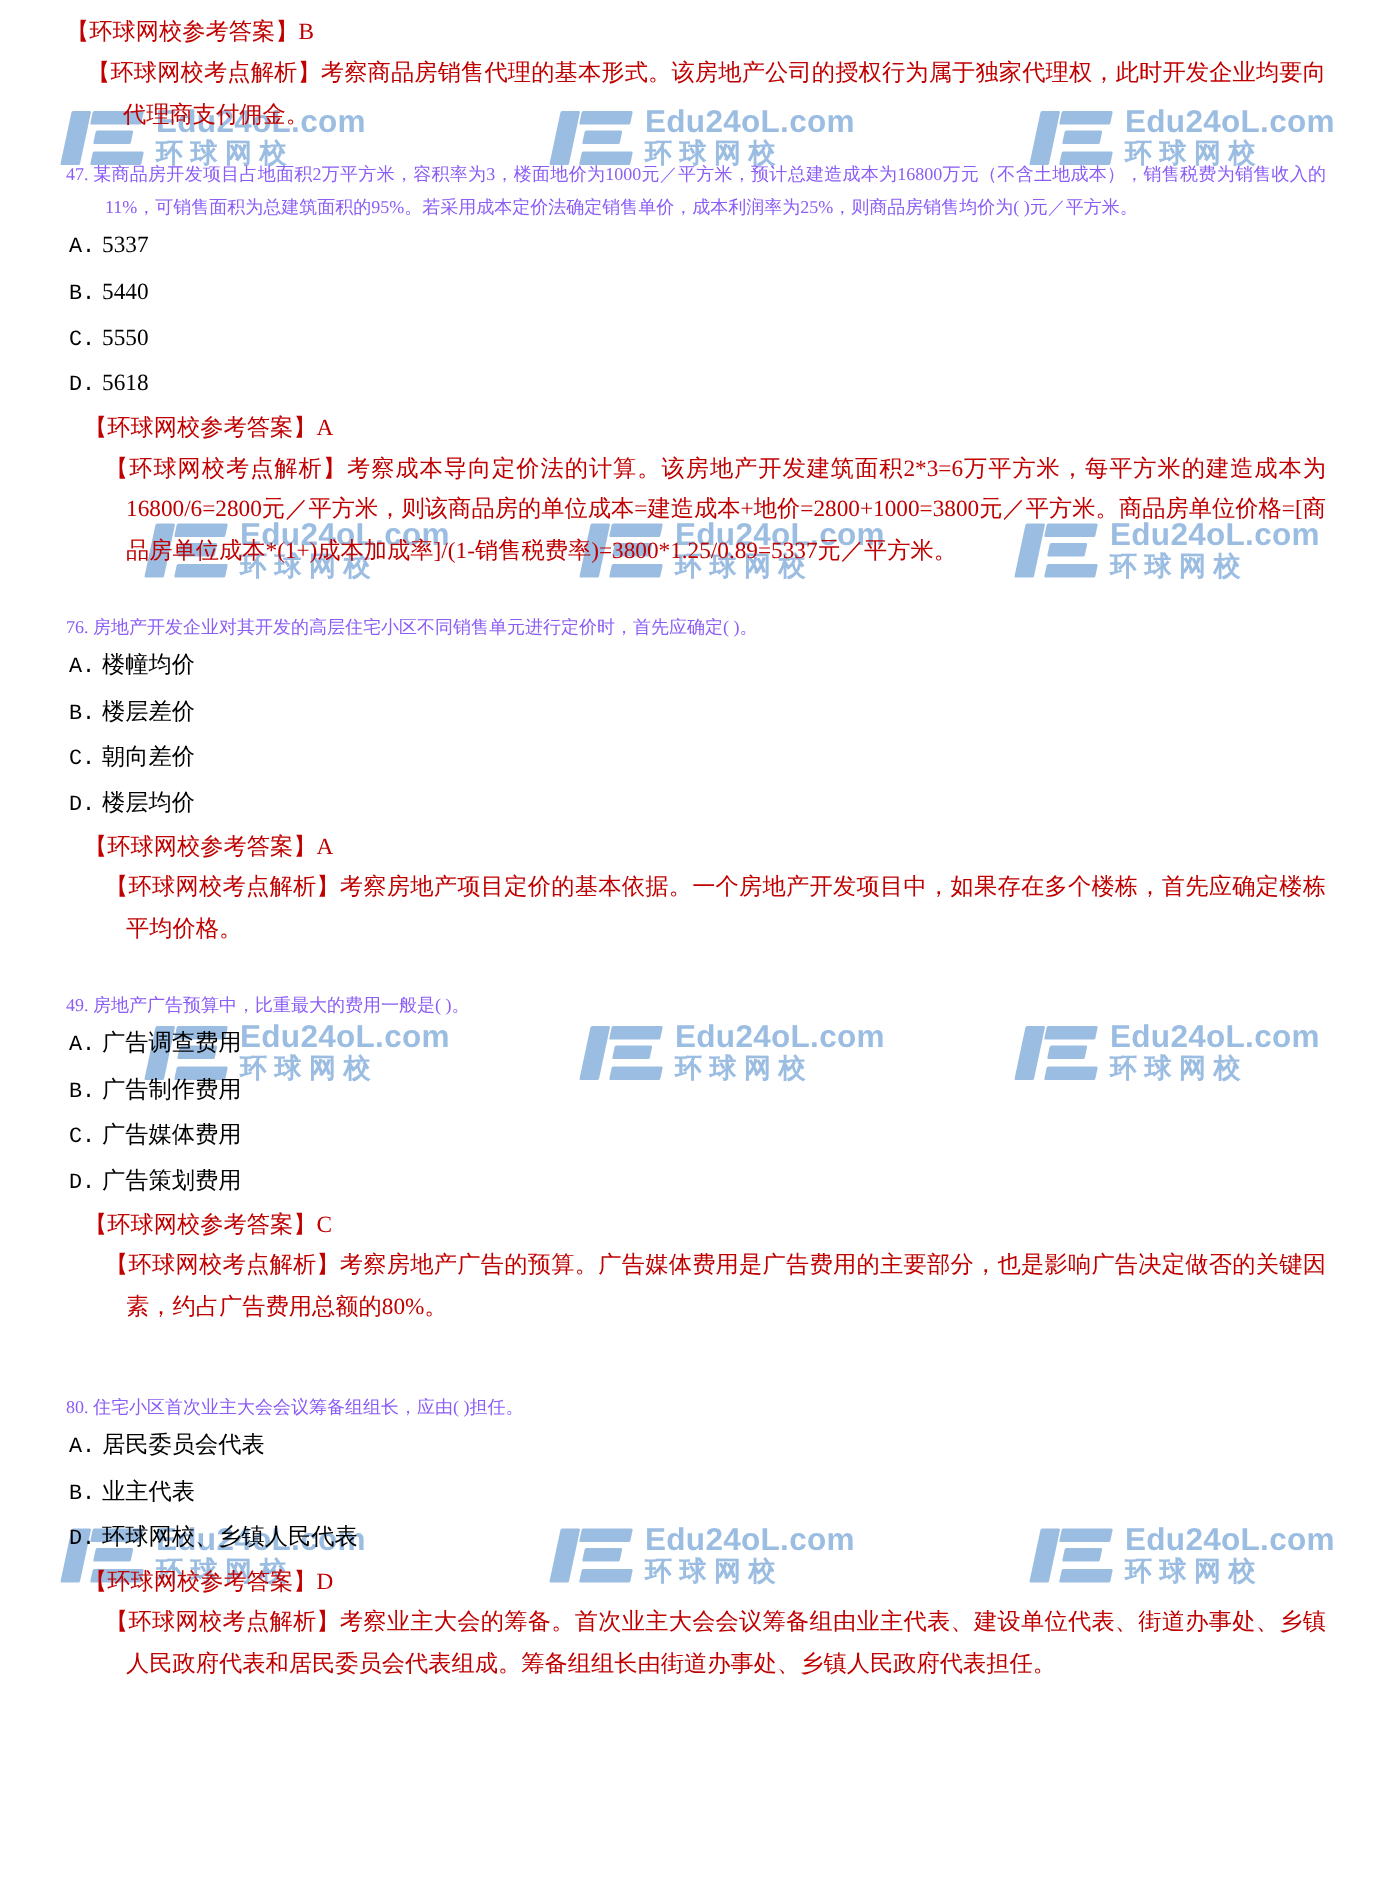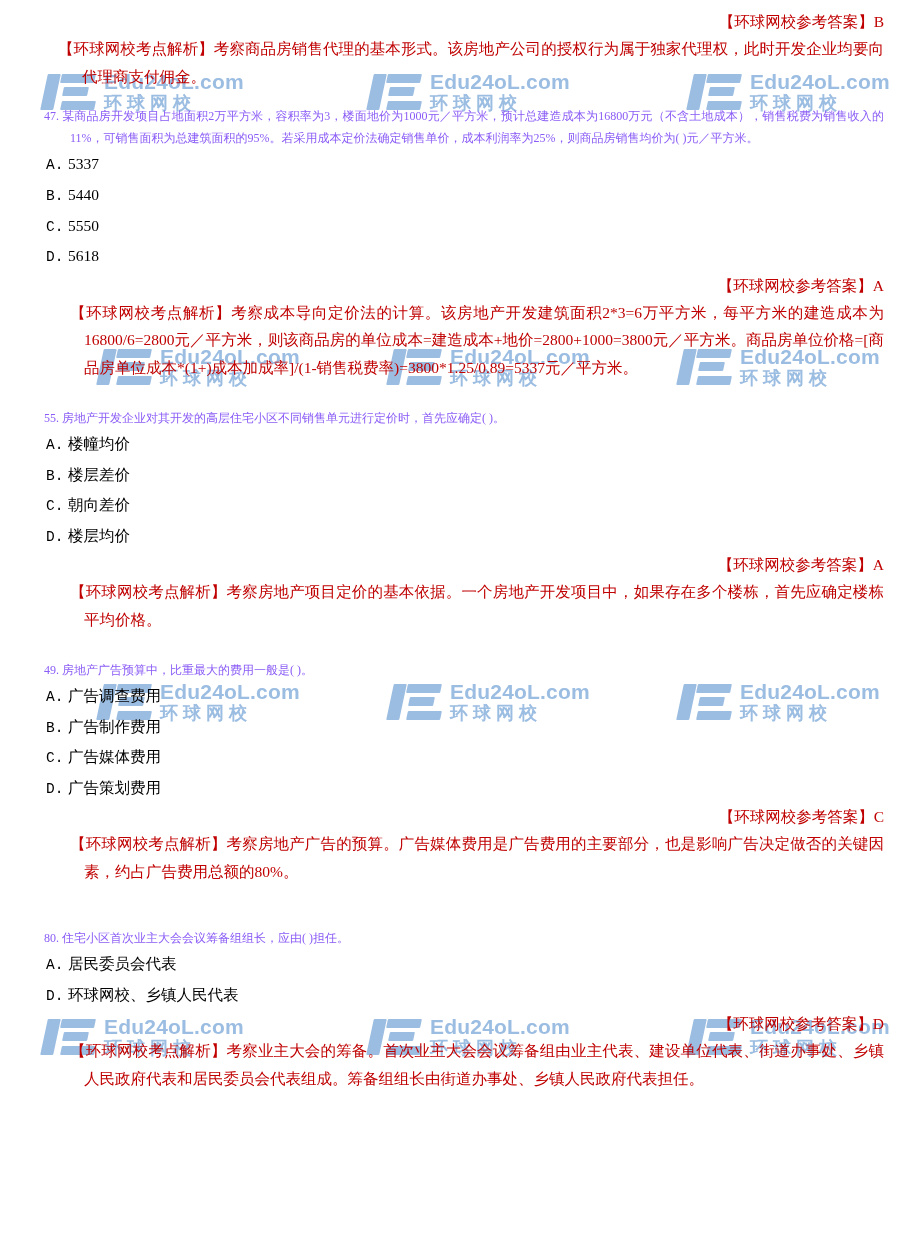--- a/index.html
+++ b/index.html
@@ -26,21 +26,20 @@
     position: relative;
     z-index: 3;
     padding: 8px 36px 0 44px;
   }
   .answer {
     color: #c00000;
     font-size: 15.5px;
     line-height: 1.75;
     margin: 0;
     font-family: "Liberation Serif", "DejaVu Serif", serif;
-    text-align: right;
   }
   .explain {
     color: #c00000;
     font-size: 15.5px;
     line-height: 1.78;
     margin: 0;
     text-align: justify;
     font-family: "Liberation Serif", "DejaVu Serif", serif;
   }
   .qtext {
@@ -289,21 +288,21 @@
     <p class="qtext hang">47. 某商品房开发项目占地面积2万平方米，容积率为3，楼面地价为1000元／平方米，预计总建造成本为16800万元（不含土地成本），销售税费为销售收入的11%，可销售面积为总建筑面积的95%。若采用成本定价法确定销售单价，成本利润率为25%，则商品房销售均价为(    )元／平方米。</p>
     <p class="opt"><span class="lbl">A.</span><span>5337</span></p>
     <p class="opt"><span class="lbl">B.</span><span>5440</span></p>
     <p class="opt"><span class="lbl">C.</span><span>5550</span></p>
     <p class="opt"><span class="lbl">D.</span><span>5618</span></p>
     <p class="answer" style="padding-left:12px">【环球网校参考答案】A</p>
     <p class="explain hang2" style="padding-left:26px;text-indent:-14px">【环球网校考点解析】考察成本导向定价法的计算。该房地产开发建筑面积2*3=6万平方米，每平方米的建造成本为16800/6=2800元／平方米，则该商品房的单位成本=建造成本+地价=2800+1000=3800元／平方米。商品房单位价格=[商品房单位成本*(1+)成本加成率]/(1-销售税费率)=3800*1.25/0.89=5337元／平方米。</p>
 
     <div class="gap-lg"></div>
 
-    <p class="qtext hang">55. 房地产开发企业对其开发的高层住宅小区不同销售单元进行定价时，首先应确定(     )。</p>
+    <p class="qtext hang">76. 房地产开发企业对其开发的高层住宅小区不同销售单元进行定价时，首先应确定(     )。</p>
     <p class="opt"><span class="lbl">A.</span><span>楼幢均价</span></p>
     <p class="opt"><span class="lbl">B.</span><span>楼层差价</span></p>
     <p class="opt"><span class="lbl">C.</span><span>朝向差价</span></p>
     <p class="opt"><span class="lbl">D.</span><span>楼层均价</span></p>
     <p class="answer" style="padding-left:12px">【环球网校参考答案】A</p>
     <p class="explain hang2" style="padding-left:26px;text-indent:-14px">【环球网校考点解析】考察房地产项目定价的基本依据。一个房地产开发项目中，如果存在多个楼栋，首先应确定楼栋平均价格。</p>
 
     <div class="gap-lg"></div>
 
     <p class="qtext hang">49. 房地产广告预算中，比重最大的费用一般是(     )。</p>
@@ -312,18 +311,19 @@
     <p class="opt"><span class="lbl">C.</span><span>广告媒体费用</span></p>
     <p class="opt"><span class="lbl">D.</span><span>广告策划费用</span></p>
     <p class="answer" style="padding-left:12px">【环球网校参考答案】C</p>
     <p class="explain hang2" style="padding-left:26px;text-indent:-14px">【环球网校考点解析】考察房地产广告的预算。广告媒体费用是广告费用的主要部分，也是影响广告决定做否的关键因素，约占广告费用总额的80%。</p>
 
     <div class="gap-lg"></div>
     <div class="gap-md"></div>
 
     <p class="qtext hang">80. 住宅小区首次业主大会会议筹备组组长，应由(     )担任。</p>
     <p class="opt"><span class="lbl">A.</span><span>居民委员会代表</span></p>
+    <p class="opt"><span class="lbl">B.</span><span>业主代表</span></p>
     <p class="opt"><span class="lbl">D.</span><span>环球网校、乡镇人民代表</span></p>
     <p class="answer" style="padding-left:12px">【环球网校参考答案】D</p>
     <p class="explain hang2" style="padding-left:26px;text-indent:-14px">【环球网校考点解析】考察业主大会的筹备。首次业主大会会议筹备组由业主代表、建设单位代表、街道办事处、乡镇人民政府代表和居民委员会代表组成。筹备组组长由街道办事处、乡镇人民政府代表担任。</p>
 
   </div>
 </div>
 
 </body></html>

